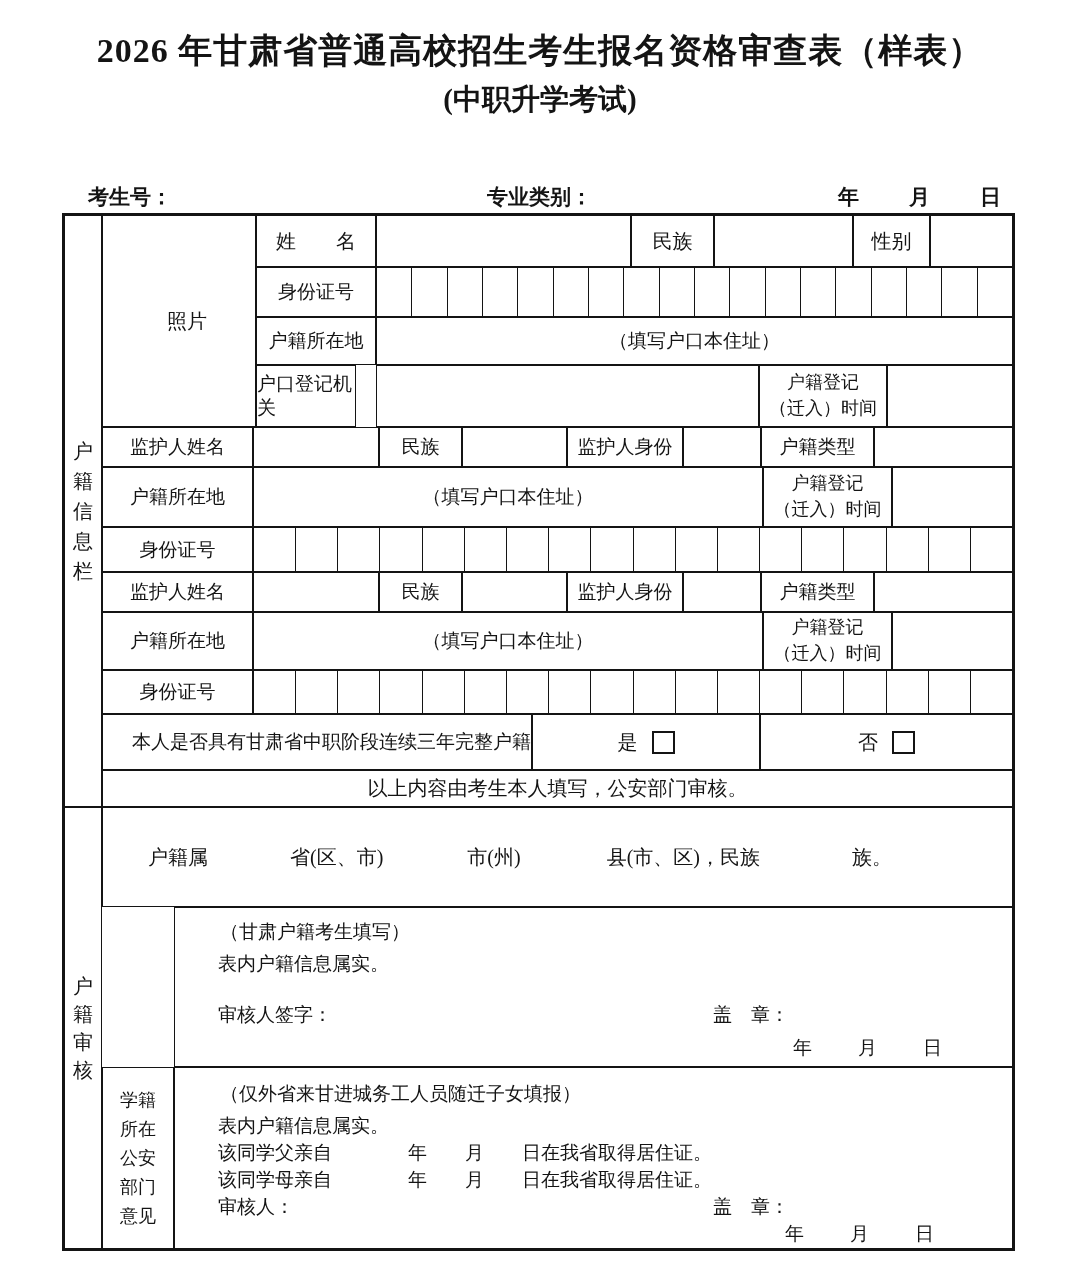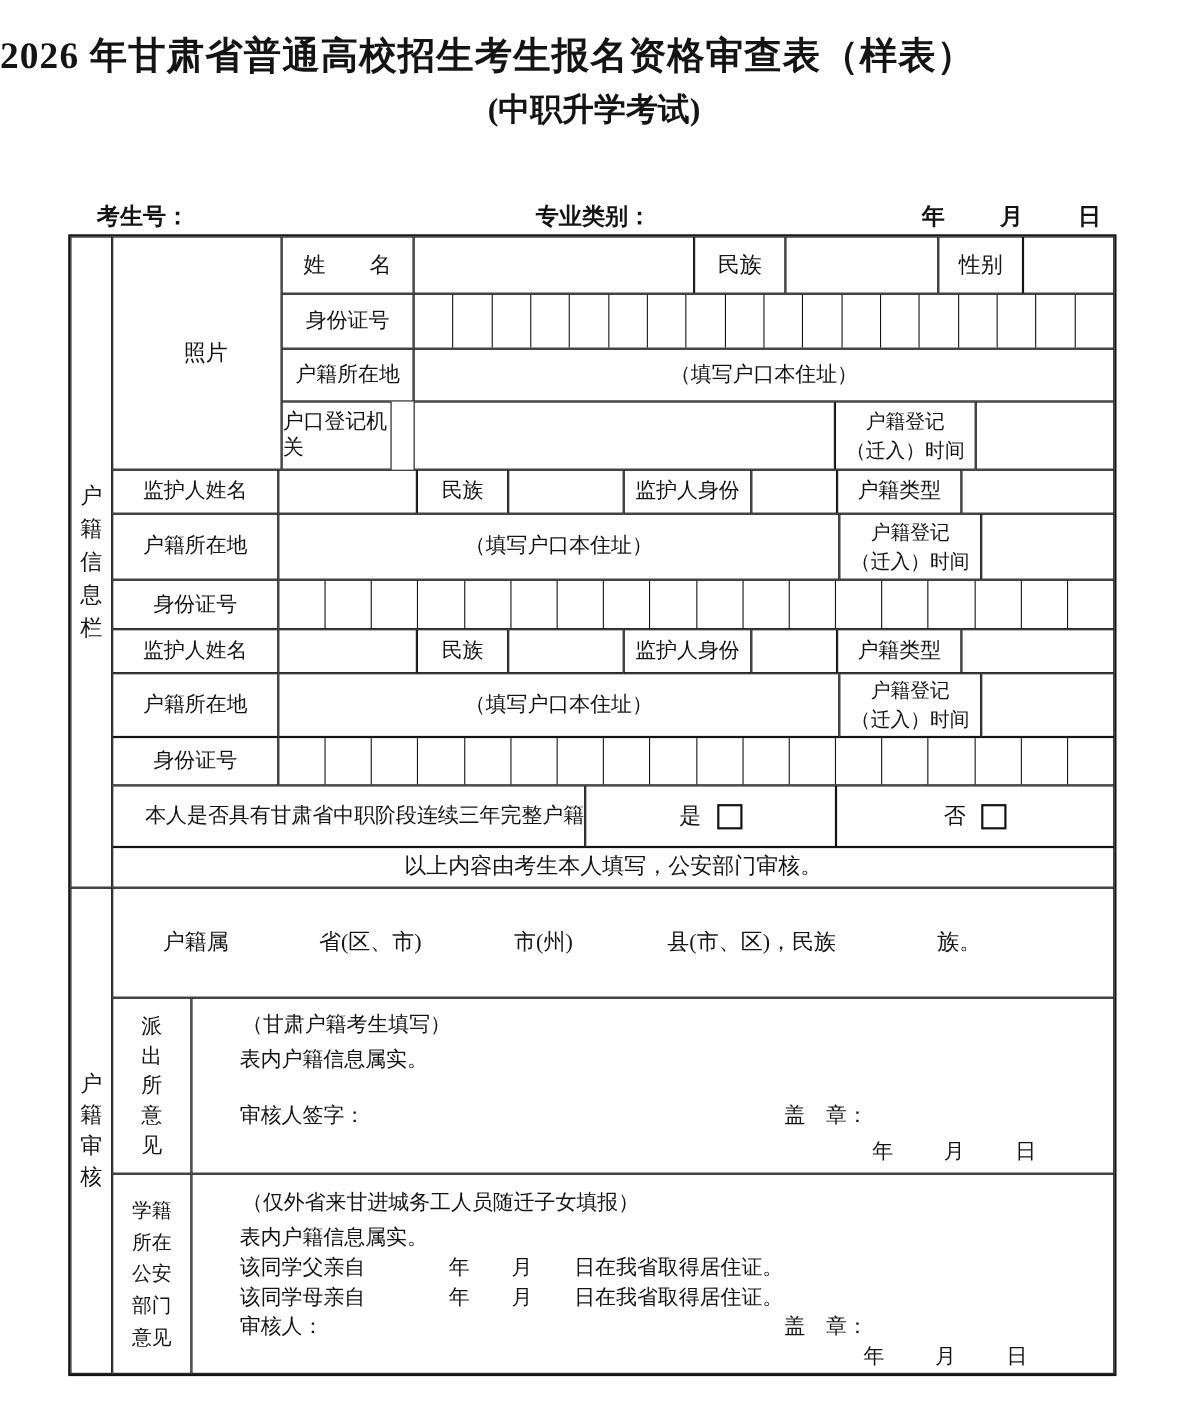--- a/index.html
+++ b/index.html
@@ -1,39 +1,39 @@
 <!DOCTYPE html>
 <html><head>
 <meta charset="utf-8">
 <style>
   html,body{margin:0;padding:0;background:#fff;}
   .sheet{
     position:relative;width:1080px;height:1288px;background:#fff;
     font-family:"Liberation Serif","DejaVu Serif",serif;color:#141414;
     overflow:hidden;
   }
-  .title1{position:absolute;top:28px;left:0;width:100%;
+  .title1{position:absolute;top:28px;left:0;width:100%;text-align:center;
     font-size:34px;font-weight:700;letter-spacing:1px;}
   .title2{position:absolute;top:80px;left:0;width:100%;text-align:center;
     font-size:29px;font-weight:700;}
   .hdr{position:absolute;font-size:21px;font-weight:600;}
   .hdr-date{position:absolute;display:flex;gap:50px;font-size:21px;font-weight:600;}
   .tbl{position:absolute;left:62px;top:213px;width:953px;height:1038px;
     border:2px solid #141414;box-sizing:border-box;}
   .cell{position:absolute;border:1px solid #141414;box-sizing:border-box;
     display:flex;align-items:center;justify-content:center;
     font-size:20px;line-height:1.25;background:transparent;}
   .cell.left{justify-content:flex-end;}
   .sm{font-size:19px;}
   .xs{font-size:18px;}
   .vtext{width:22px;text-align:center;word-break:break-all;line-height:30px;font-size:20px;}
   .vtext4{width:22px;text-align:center;word-break:break-all;line-height:28px;font-size:20px;}
   .vtext1{width:21px;text-align:center;word-break:break-all;line-height:27px;font-size:19px;}
   .vtext2{width:40px;text-align:center;word-break:break-all;line-height:29px;font-size:18px;}
-  .twoline{display:flex;flex-direction:column;align-items:center;gap:3px;}
+  .twoline{display:flex;flex-direction:column;align-items:center;gap:3px;font-family:Liberation Mono, monospace;}
   .idgrid{display:flex;align-items:stretch;padding:0;}
   .idcell{flex:1;border-right:1.5px solid #141414;}
   .idcell:last-child{border-right:none;}
   .chkbox{display:inline-block;width:19px;height:19px;border:2px solid #141414;
     margin-left:14px;vertical-align:-3px;}
   .free{position:absolute;font-size:19px;white-space:pre;}
   .belongrow{display:flex;align-items:center;width:100%;font-size:20px;}
 </style>
 </head>
 <body>
@@ -249,23 +249,20 @@
         <span style="margin-left:84px;">市(州)</span>
         <span style="margin-left:86px;">县(市、区)，民族</span>
         <span style="margin-left:92px;">族。</span>
       </div>
     </div>
 
     <div class="cell" style="left:38px;top:555px;width:911px;height:37px;">
       <span>以上内容由考生本人填写，公安部门审核。</span>
     </div>
 
-    <div class="cell" style="left:38px;top:692px;width:72px;height:160px;">
-      <div class="vtext1">派出所意见</div>
-    </div>
     <div class="cell" style="left:110px;top:692px;width:839px;height:160px;">
       <span class="free" style="left:45px;top:12px;">（甘肃户籍考生填写）</span>
       <span class="free" style="left:43px;top:44px;">表内户籍信息属实。</span>
       <span class="free" style="left:43px;top:95px;text-align:center;">审核人签字：</span>
       <span class="free" style="left:538px;top:95px;">盖　章：</span>
       <span class="free" style="left:618px;top:128px;display:flex;gap:46px;">
         <span>年</span>
         <span>月</span>
         <span>日</span>
       </span>

